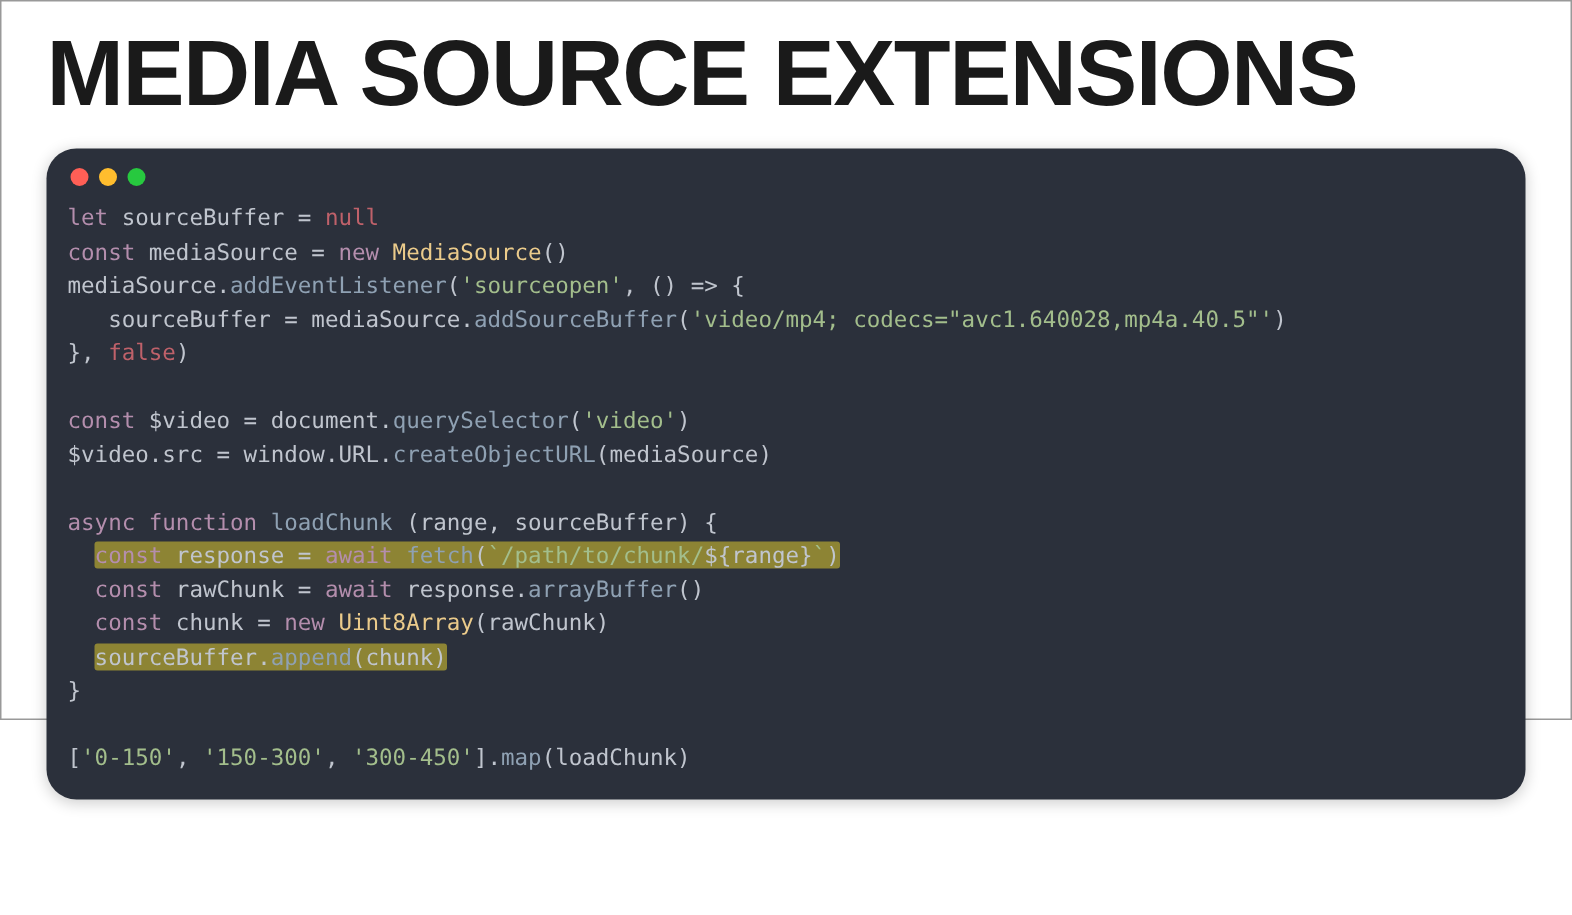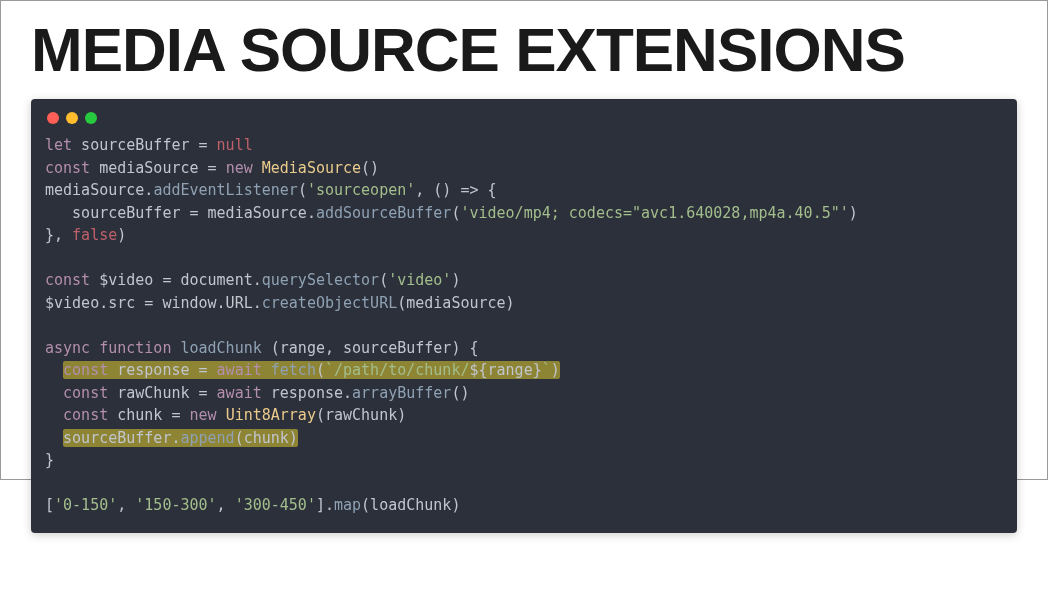--- a/index.html
+++ b/index.html
@@ -16,21 +16,21 @@
     font-stretch: condensed;
     font-size: 62px;
     letter-spacing: -1px;
     color: #1a1a1a;
     text-transform: uppercase;
     line-height: 1;
     margin-bottom: 18px;
   }
   .code-window {
     background: #2b303b;
-    border-radius: 4px;
+    border-radius: 20px;
     box-shadow: 0 2px 10px rgba(0,0,0,0.2);
     padding: 10px 8px 16px 14px;
   }
   .traffic { display: flex; gap: 7px; padding: 3px 2px 10px 2px; }
   .dot { width: 12px; height: 12px; border-radius: 50%; }
   .dot.red    { background: #ff5f56; }
   .dot.yellow { background: #ffbd2e; }
   .dot.green  { background: #27c93f; }
   pre.code {
     font-family: "Menlo", "Consolas", "DejaVu Sans Mono", monospace;

